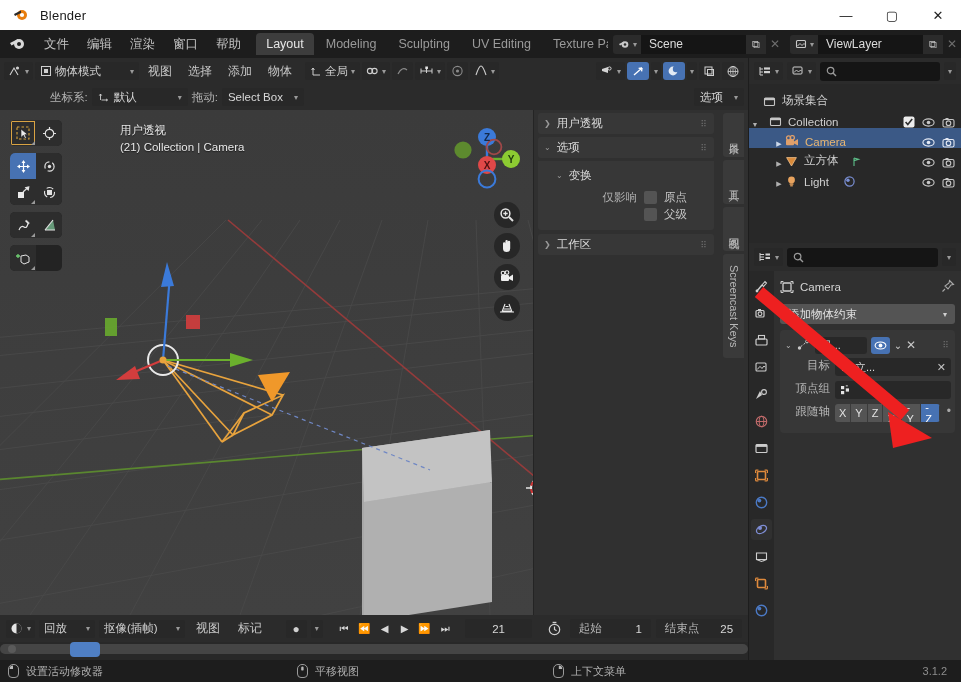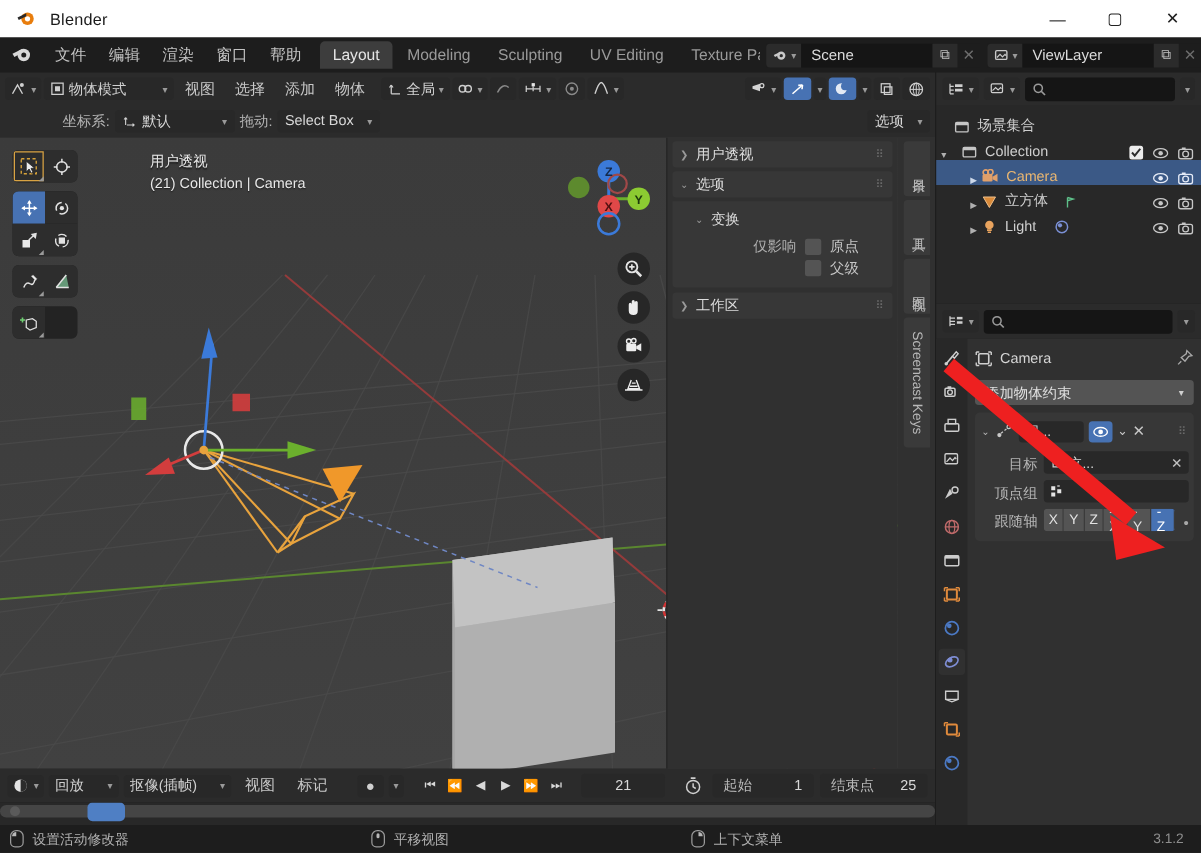--- a/index.html
+++ b/index.html
@@ -159,21 +159,21 @@
   .addbtn { height: 20px; background: #545454; border-radius: 3px; display: flex;
             align-items: center; padding: 0 8px; margin: 6px 0 6px; font-size: 11.5px;
             color: #e0e0e0; }
   .cpanel { background: #373737; border-radius: 4px; padding: 4px 0 6px; }
   .cp-hdr { display: flex; align-items: center; height: 22px; padding: 0 5px; gap: 4px; }
   .cname { background: #282828; border-radius: 3px; height: 17px; display: flex;
            align-items: center; padding: 0 6px; font-size: 11px; color: #d6d6d6;
            flex: 1; max-width: 52px; }
   .tgl { width: 19px; height: 17px; border-radius: 3px; background: #4772b3;
          display: flex; align-items: center; justify-content: center; }
-  .crow { display: flex; align-items: flex-end; height: 21px; margin: 2px 4px; gap: 5px; }
+  .crow { display: flex; align-items: flex-start; height: 21px; margin: 2px 4px; gap: 5px; }
   .crow .clab { font-size: 11.5px; color: #b5b5b5; width: 46px; text-align: right; flex: none; }
   .cinp { flex: 1; height: 18px; background: #282828; border-radius: 3px; display: flex;
           align-items: center; padding: 0 5px; gap: 4px; font-size: 11px; color: #d8d8d8; }
   .axisrow { display: flex; border-radius: 3px; overflow: hidden; }
   .ax { background: #545454; color: #e2e2e2; font-size: 11px; height: 18px;
         display: flex; align-items: center; justify-content: center; padding: 0 4px;
         border-right: 1px solid #3b3b3b; }
   .ax.on { background: #4772b3; color: #fff; }
   .tooltip { position: absolute; left: 808px; top: 463px; width: 140px; height: 28px;
              background: #181818; border-radius: 4px; display: flex; align-items: center;

